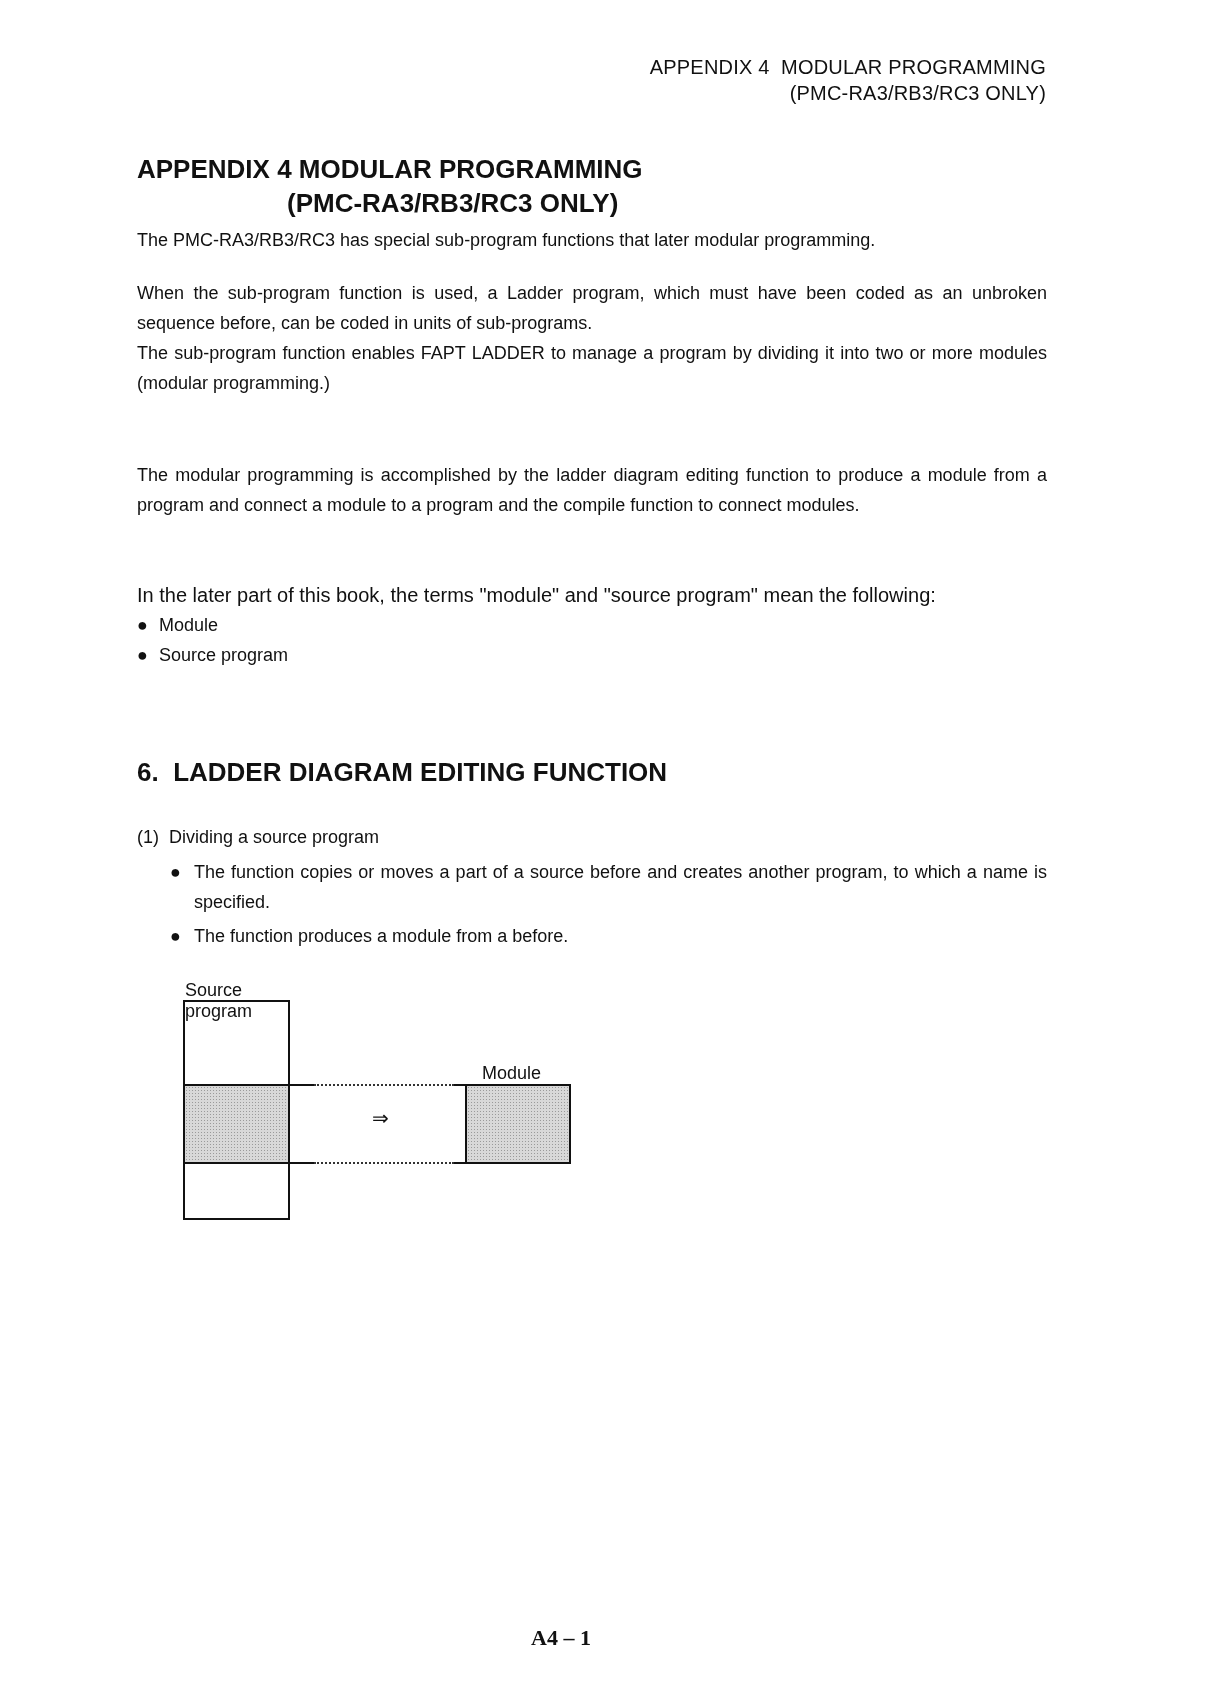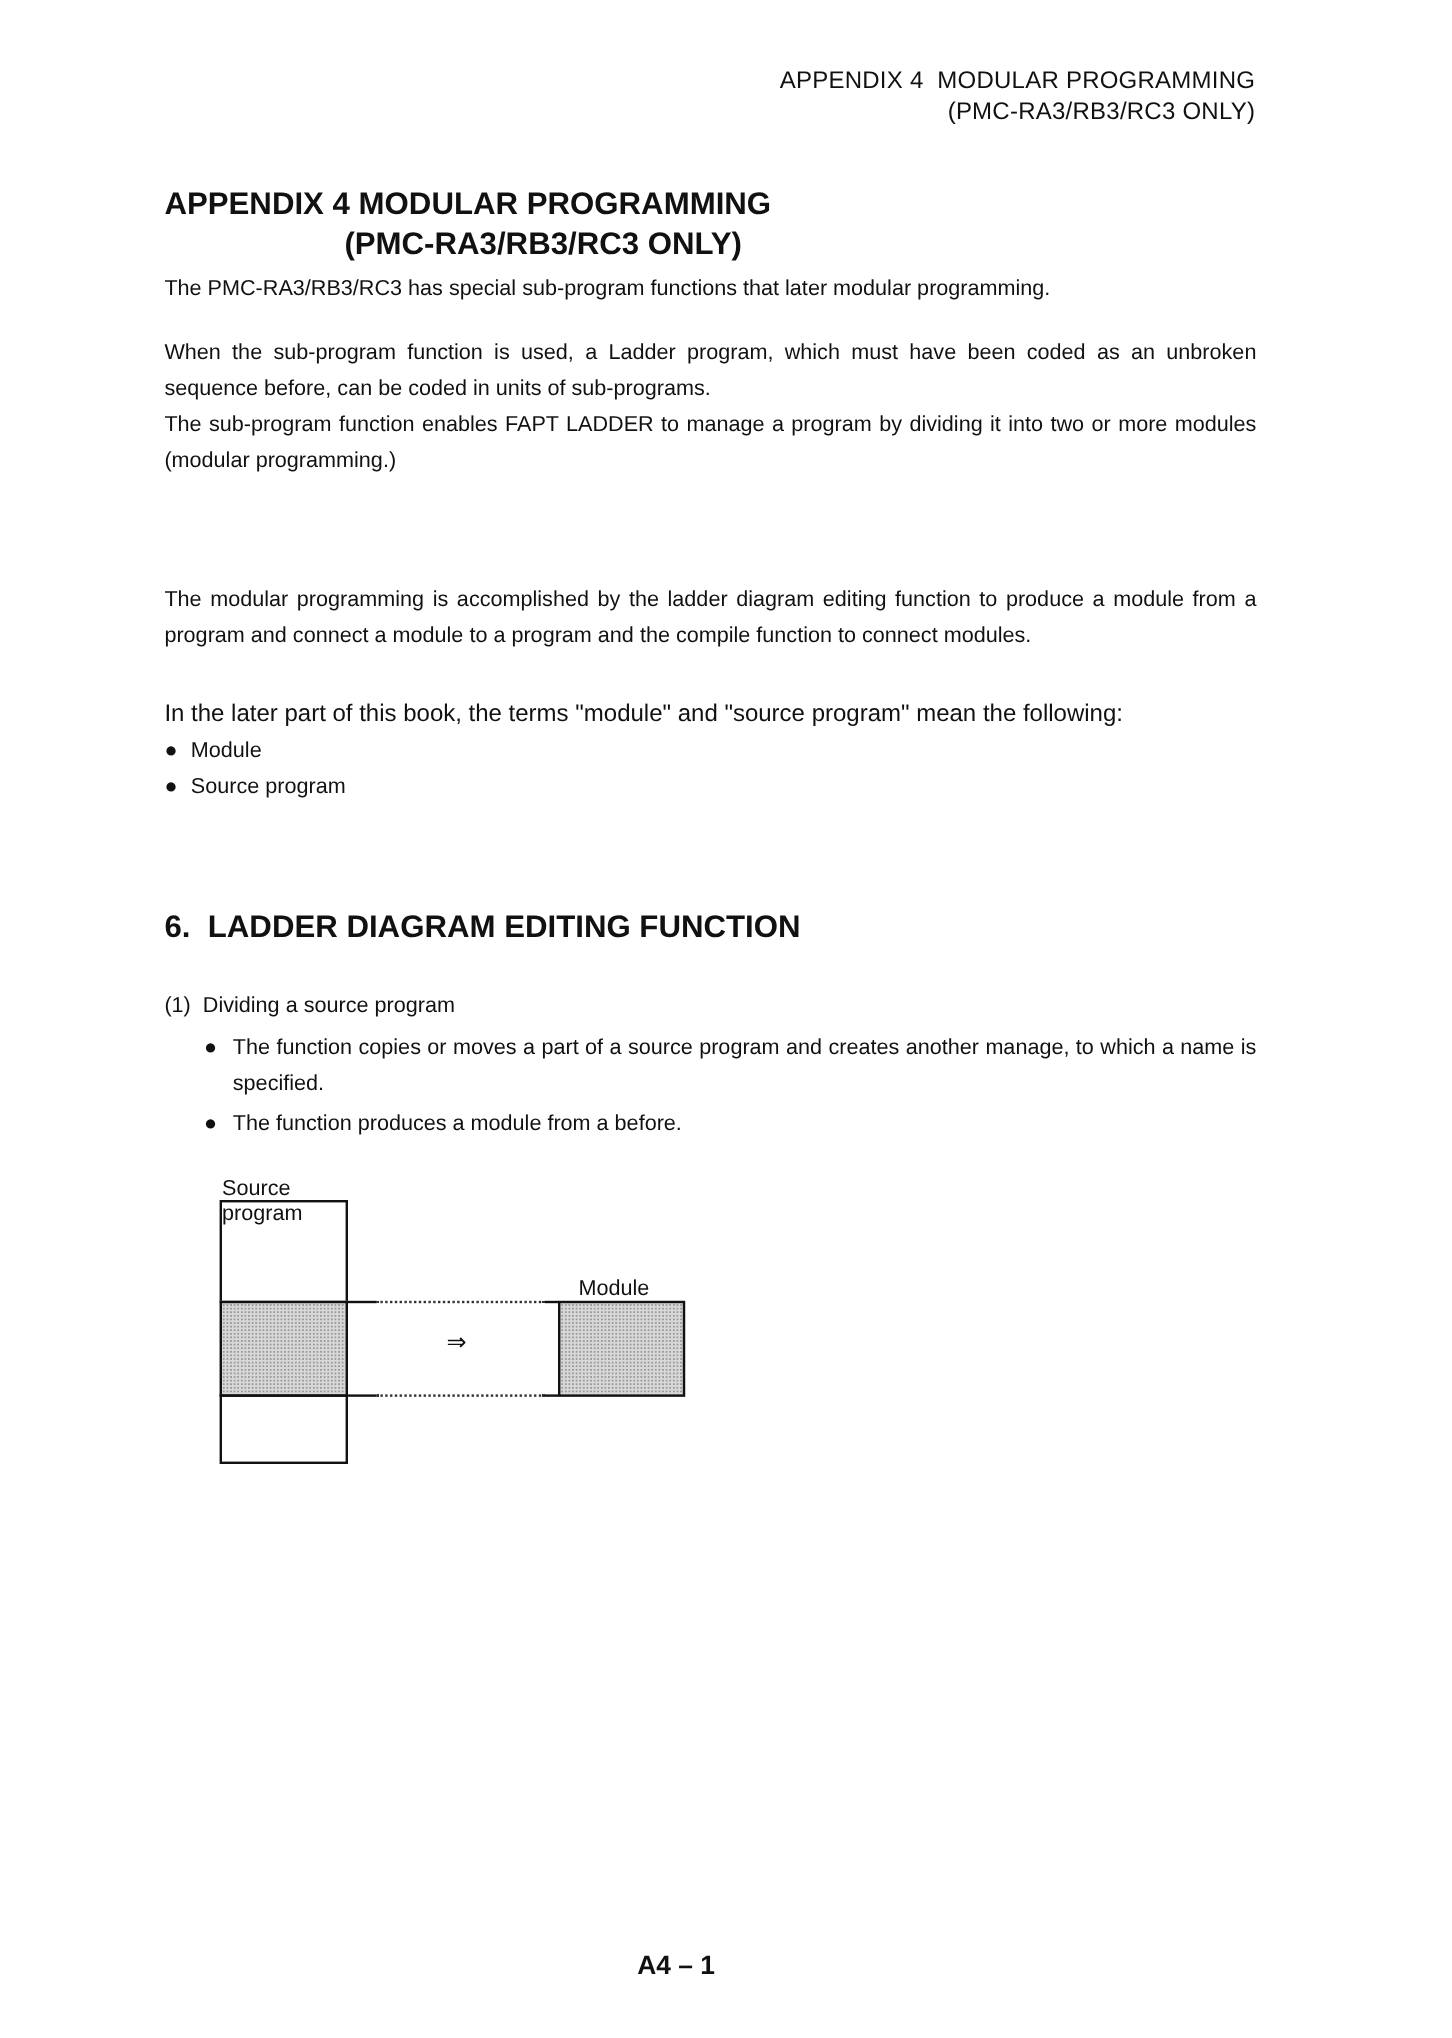--- a/index.html
+++ b/index.html
@@ -39,61 +39,61 @@
   .box { position: absolute; border: 2px solid #111; box-sizing: border-box; }
   .shaded {
     background-color: #d8d8d8;
     background-image: radial-gradient(#9a9a9a 0.8px, transparent 0.9px);
     background-size: 3px 3px;
   }
   .dotline { position: absolute; height: 0; border-top: 2px dotted #333; }
   .solidline { position: absolute; height: 0; border-top: 2px solid #111; }
   .arrow { position: absolute; font-size: 20px; }
   .page-number {
-    position: absolute; left: 531px; top: 1625px; font-size: 22px; font-weight: bold;
+    position: absolute; left: 531px; top: 1625px; font-size: 22px; font-weight: bold; font-family: Liberation Serif, serif;
   }
 </style>
 </head>
 <body>
 
 <div class="running-header">
   <div style="white-space:pre">APPENDIX 4  MODULAR PROGRAMMING</div>
   <div>(PMC-RA3/RB3/RC3 ONLY)</div>
 </div>
 
 <div class="title">
   <div>APPENDIX 4 MODULAR PROGRAMMING</div>
   <div class="line2">(PMC-RA3/RB3/RC3 ONLY)</div>
 </div>
 
 <div class="para" style="top:225px;">The PMC-RA3/RB3/RC3 has special sub-program functions that later modular programming.</div>
 <div class="para" style="top:278px;">When the sub-program function is used, a Ladder program, which must have been coded as an unbroken sequence before, can be coded in units of sub-programs.</div>
 <div class="para" style="top:338px;">The sub-program function enables FAPT LADDER to manage a program by dividing it into two or more modules (modular programming.)</div>
-<div class="para" style="top:460px;margin-top:24px;">The modular programming is accomplished by the ladder diagram editing function to produce a module from a program and connect a module to a program and the compile function to connect modules.</div>
+<div class="para" style="top:460px;">The modular programming is accomplished by the ladder diagram editing function to produce a module from a program and connect a module to a program and the compile function to connect modules.</div>
 <div class="para" style="top:580px; font-size:20px;">In the later part of this book, the terms "module" and "source program" mean the following:</div>
 
 <div class="defs">
   <div class="def-row">
     <span class="def-bullet">●</span>
     <span class="def-term">Module</span>
   </div>
   <div class="def-row">
     <span class="def-bullet">●</span>
     <span class="def-term">Source program</span>
   </div>
 </div>
 
 <div class="section-title" style="white-space:pre">6.  LADDER DIAGRAM EDITING FUNCTION</div>
 
 <div class="sub-head" style="white-space:pre">(1)  Dividing a source program</div>
 
 <div class="sub-bullets">
   <div class="sub-bullet">
     <span class="b">●</span>
-    <span class="t">The function copies or moves a part of a source program and creates another manage, to which a name is specified.</span>
+    <span class="t">The function copies or moves a part of a source before and creates another program, to which a name is specified.</span>
   </div>
   <div class="sub-bullet" style="margin-top:4px;">
     <span class="b">●</span>
     <span class="t">The function produces a module from a before.</span>
   </div>
 </div>
 
 <div class="diagram">
   <div class="diag-label" style="left:185px; top:980px;">Source program</div>
   <div class="diag-label" style="left:482px; top:1063px;">Module</div>

